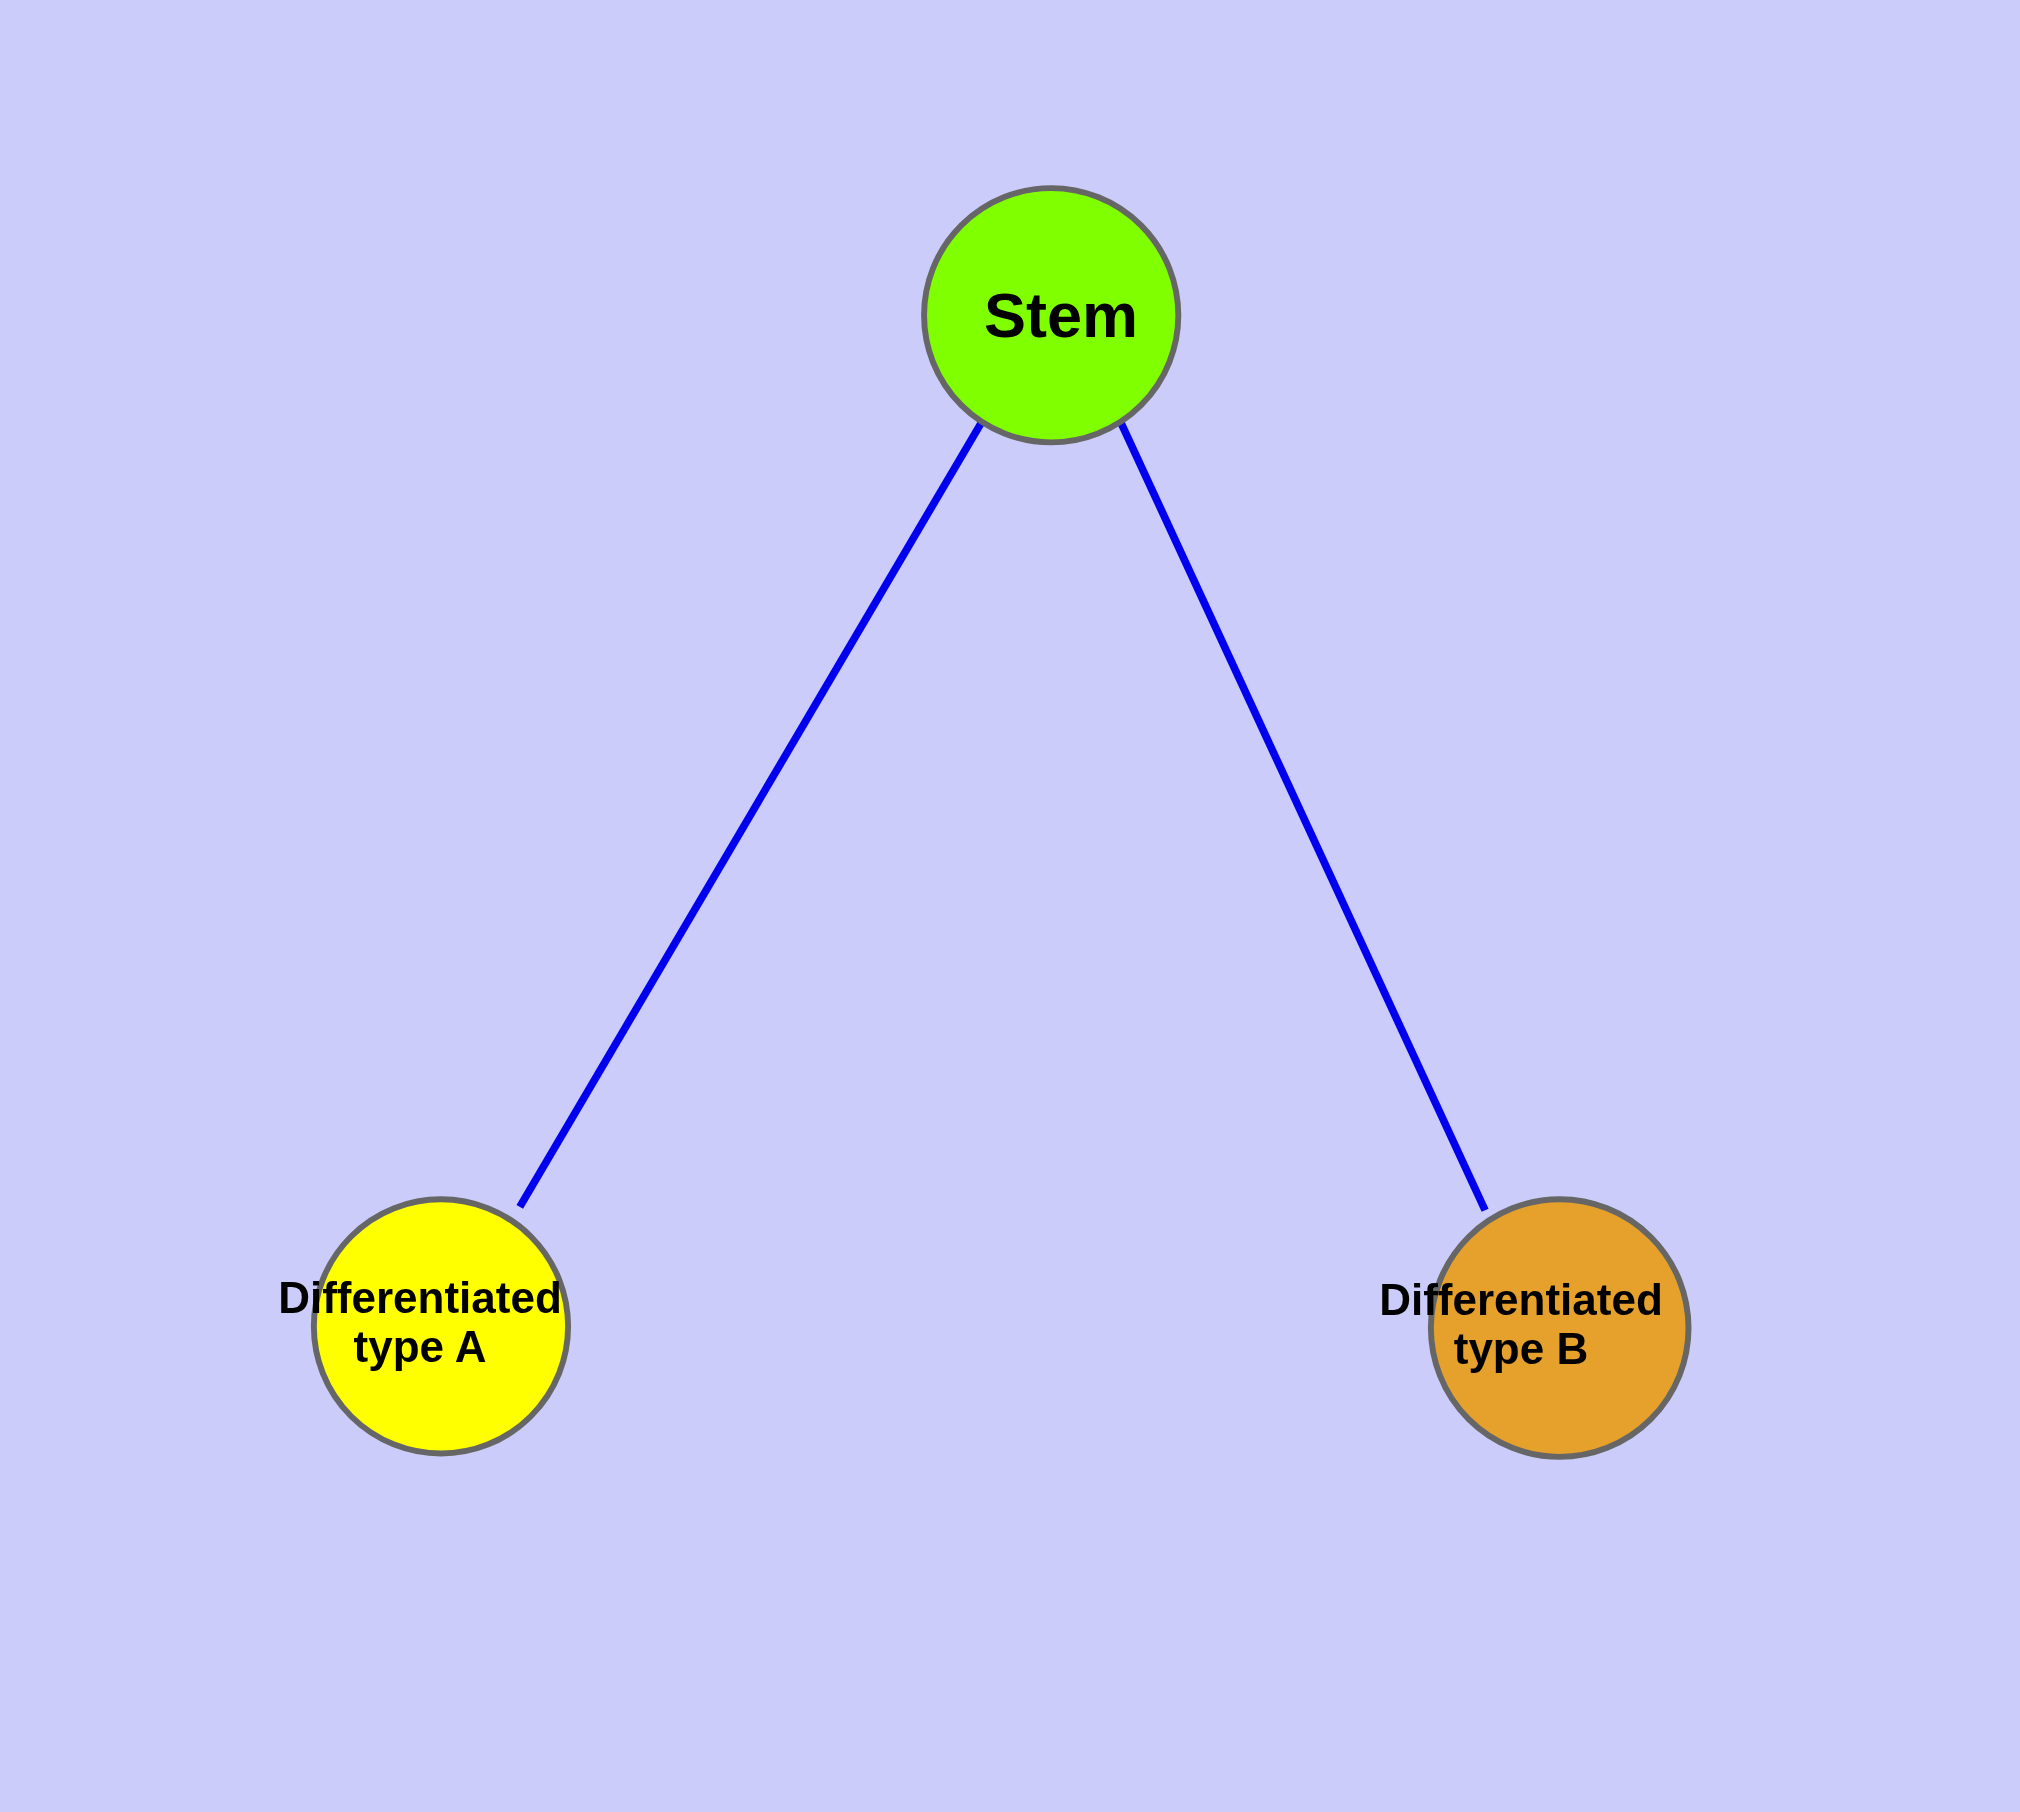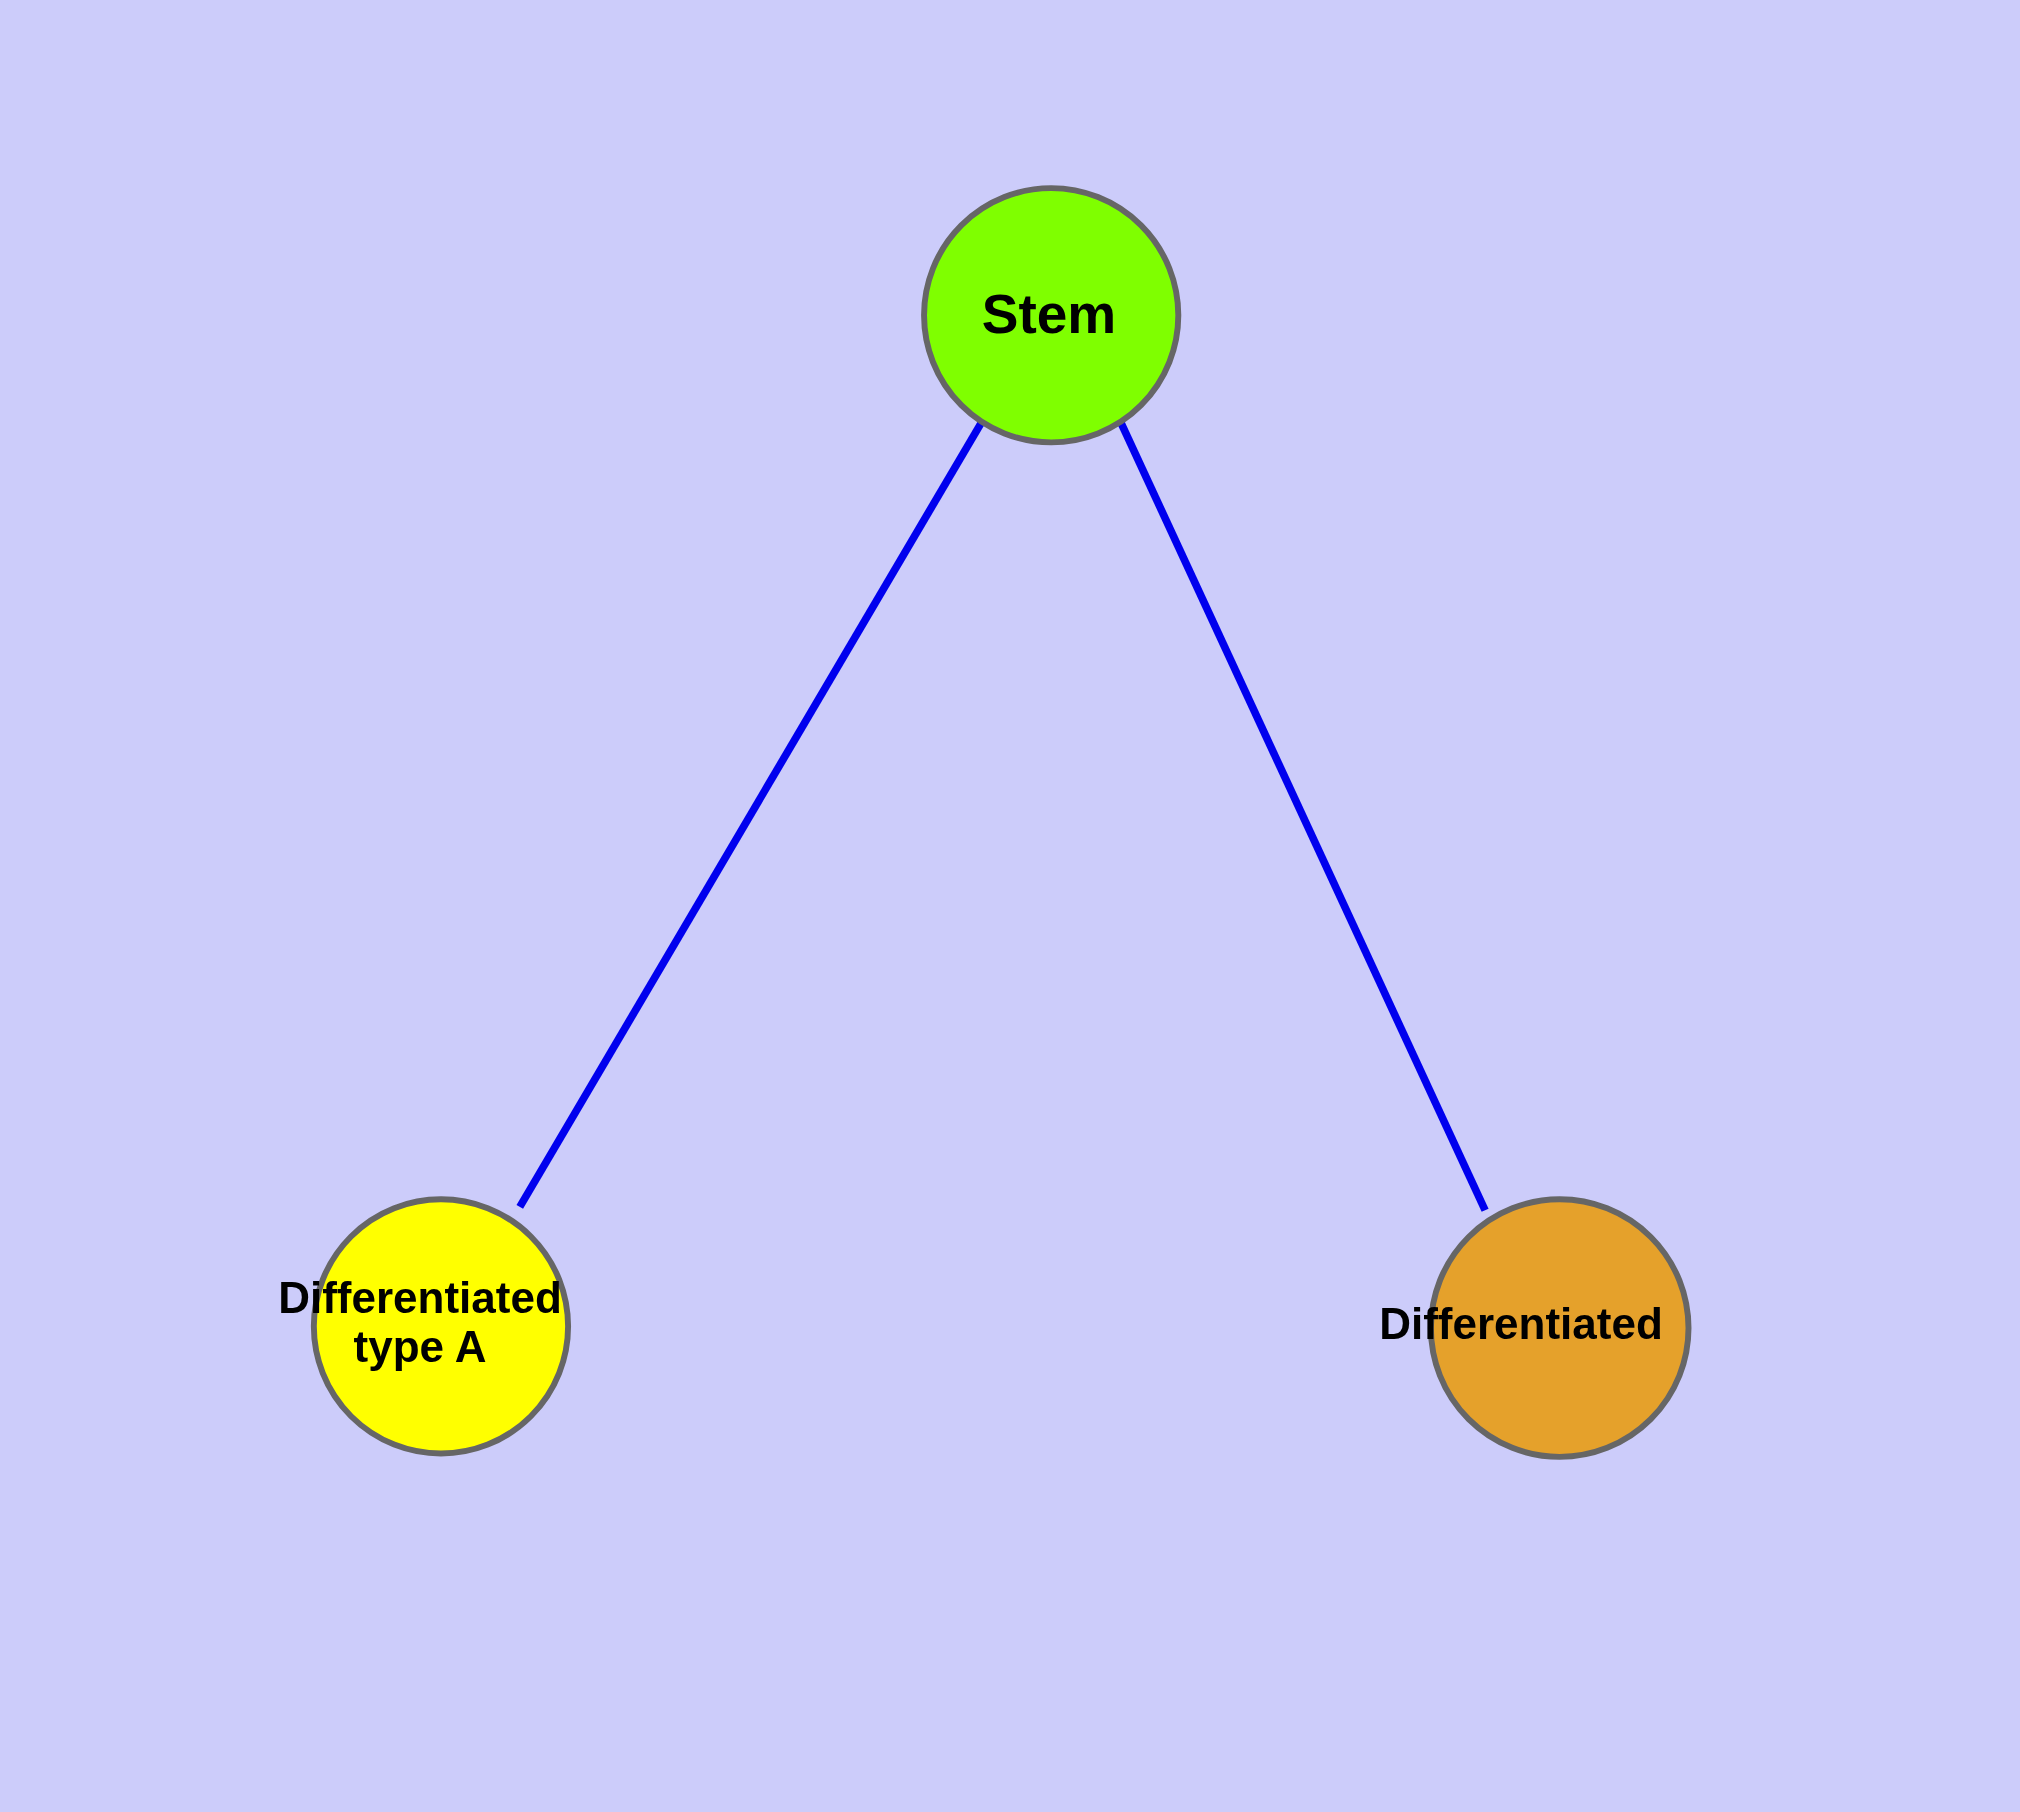--- a/index.html
+++ b/index.html
@@ -27,21 +27,21 @@
     color: #000000;
     font-family: "Liberation Sans", sans-serif;
     font-weight: bold;
     font-size: 61px;
     line-height: 1.12;
     text-align: center;
     white-space: nowrap;
     pointer-events: none;
     transform: translate(-50%, -50%);
   }
-  .node-label.stem-label { font-size: 55px; }
+  .node-label.stem-label { font-size: 63px; margin-left: 12px; }
   .node-label.leaf-label { font-size: 44px; }
 </style>
 </head>
 <body>
 
 <div id="canvas" style="width: 2021px; height: 1812px; background: rgb(204, 204, 250);">
 
   <svg id="graph-svg" viewBox="0 0 2384 2138" xmlns="http://www.w3.org/2000/svg">
     <g id="edges-layer">
         <line x1="1158" y1="498" x2="613" y2="1424" stroke="#0000ee" stroke-width="9" stroke-linecap="butt"></line>
@@ -57,17 +57,18 @@
   <div id="labels-layer">
       <div class="node-label stem-label" style="left: 1049px; top: 315px; color: rgb(0, 0, 0);">
         <div>Stem</div>
       </div>
       <div class="node-label leaf-label" style="left: 420px; top: 1322px; color: rgb(0, 0, 0);">
         <div>Differentiated</div>
         <div>type A</div>
       </div>
       <div class="node-label leaf-label" style="left: 1521px; top: 1324px; color: rgb(0, 0, 0);">
         <div>Differentiated</div>
+        <div>type B</div>
       </div>
     </div>
 
 </div>
 
 
 </body></html>

